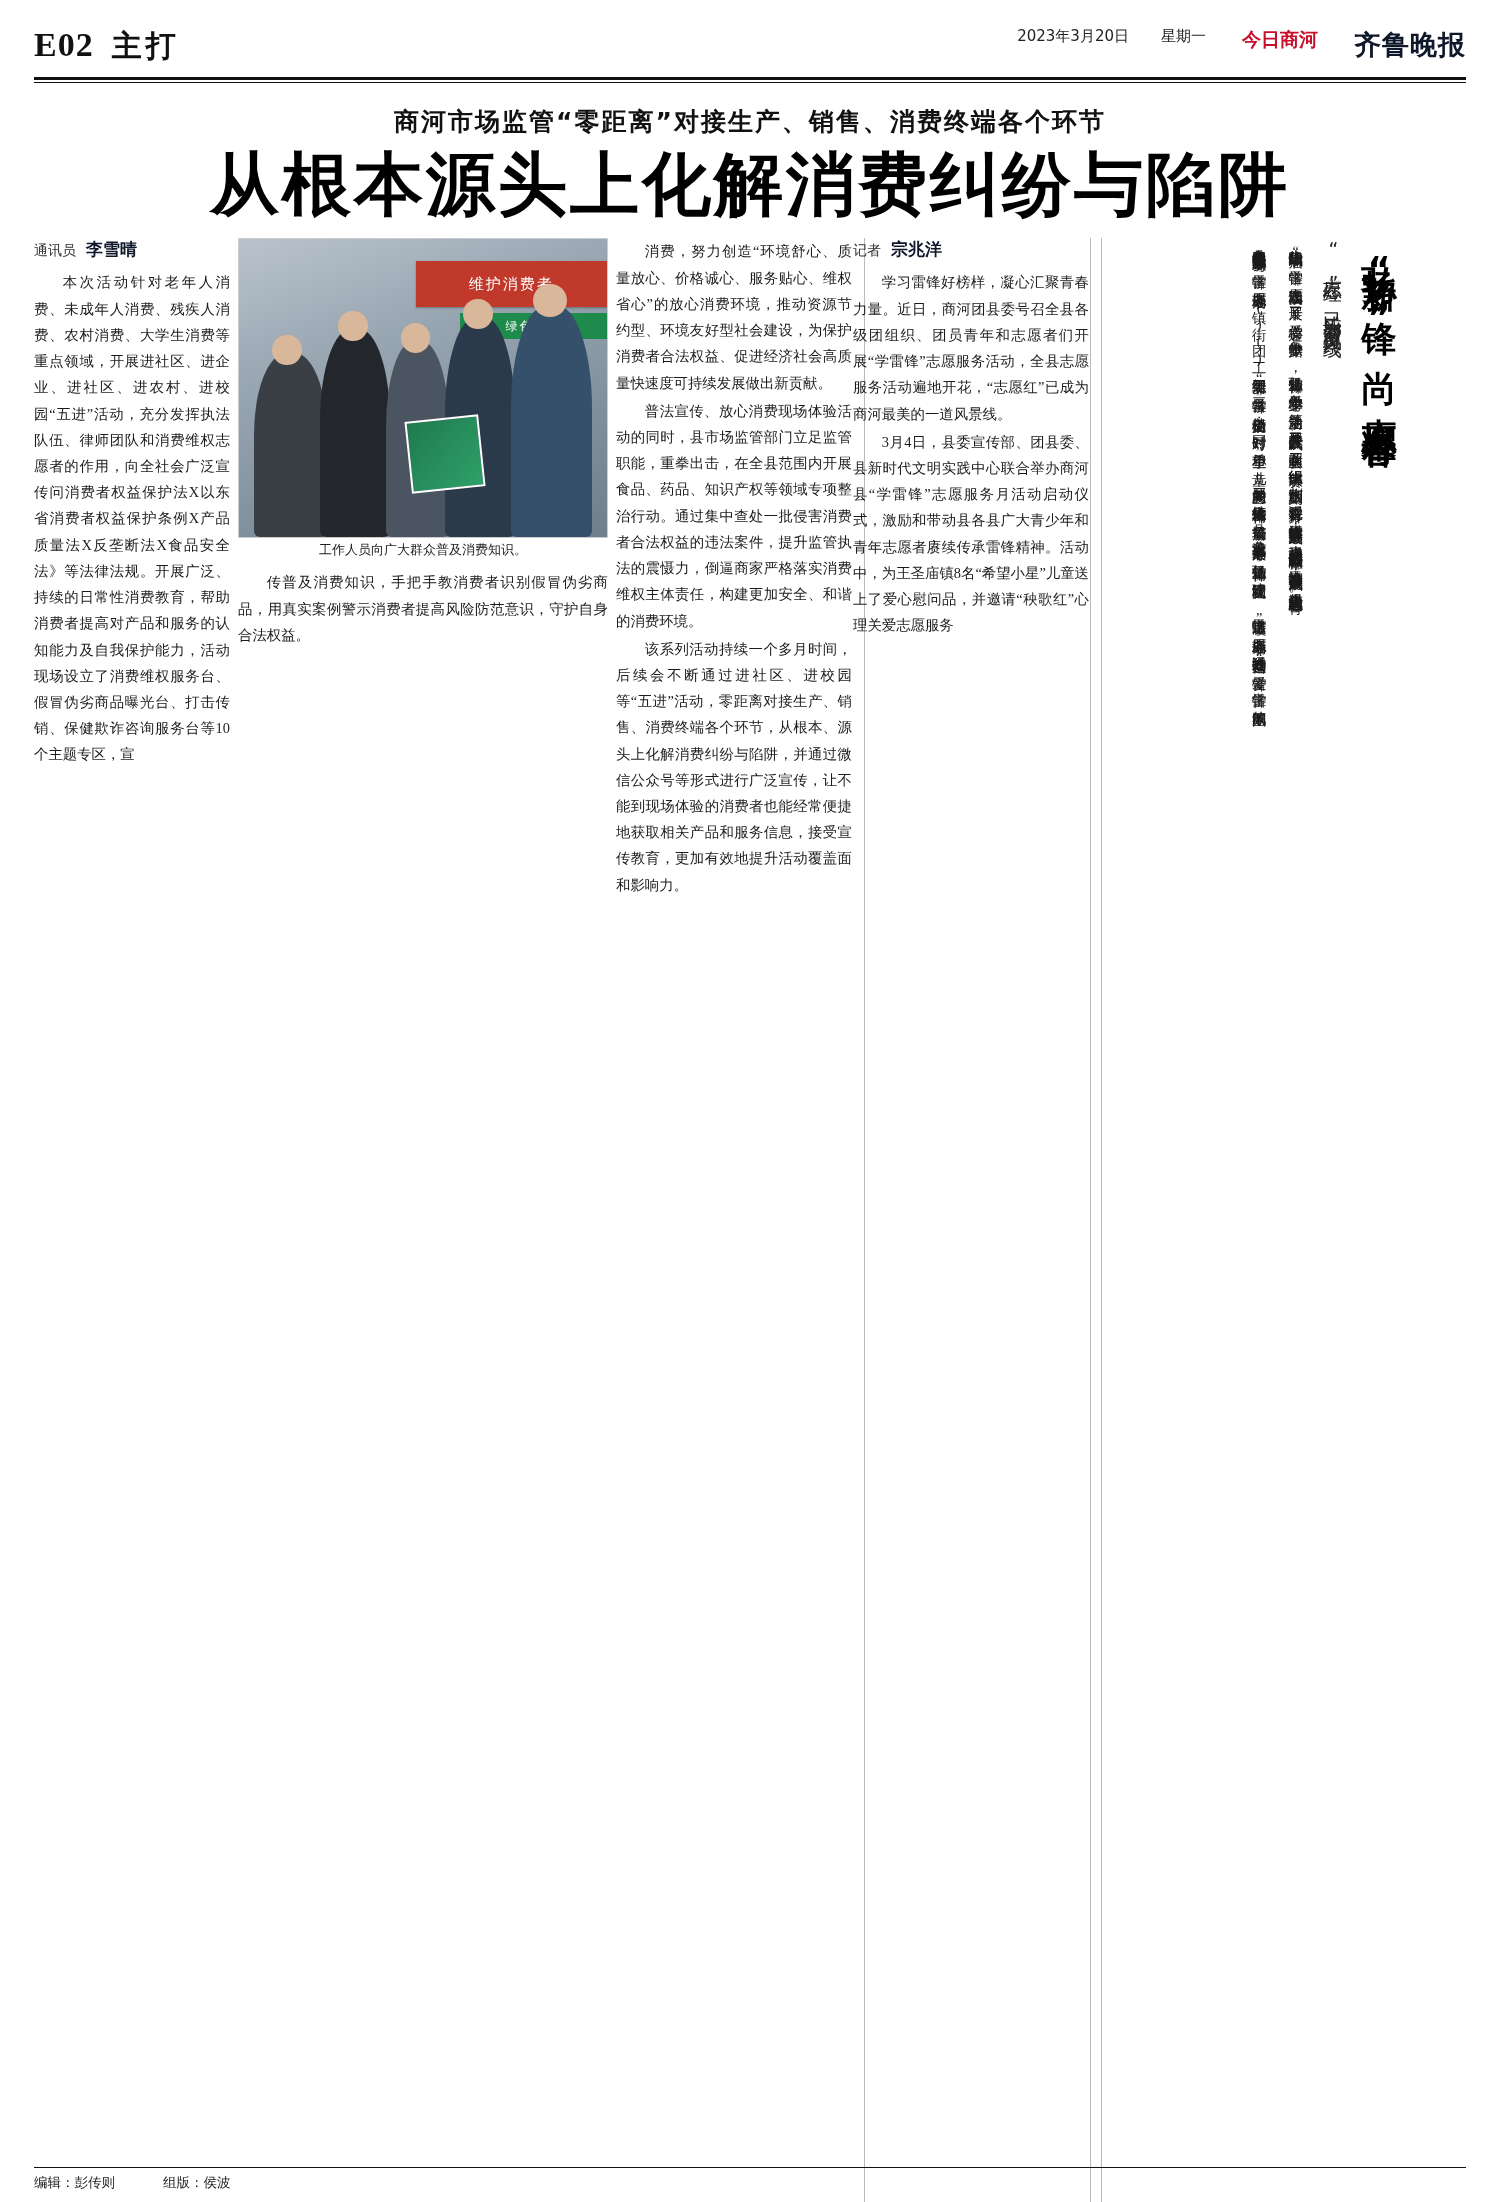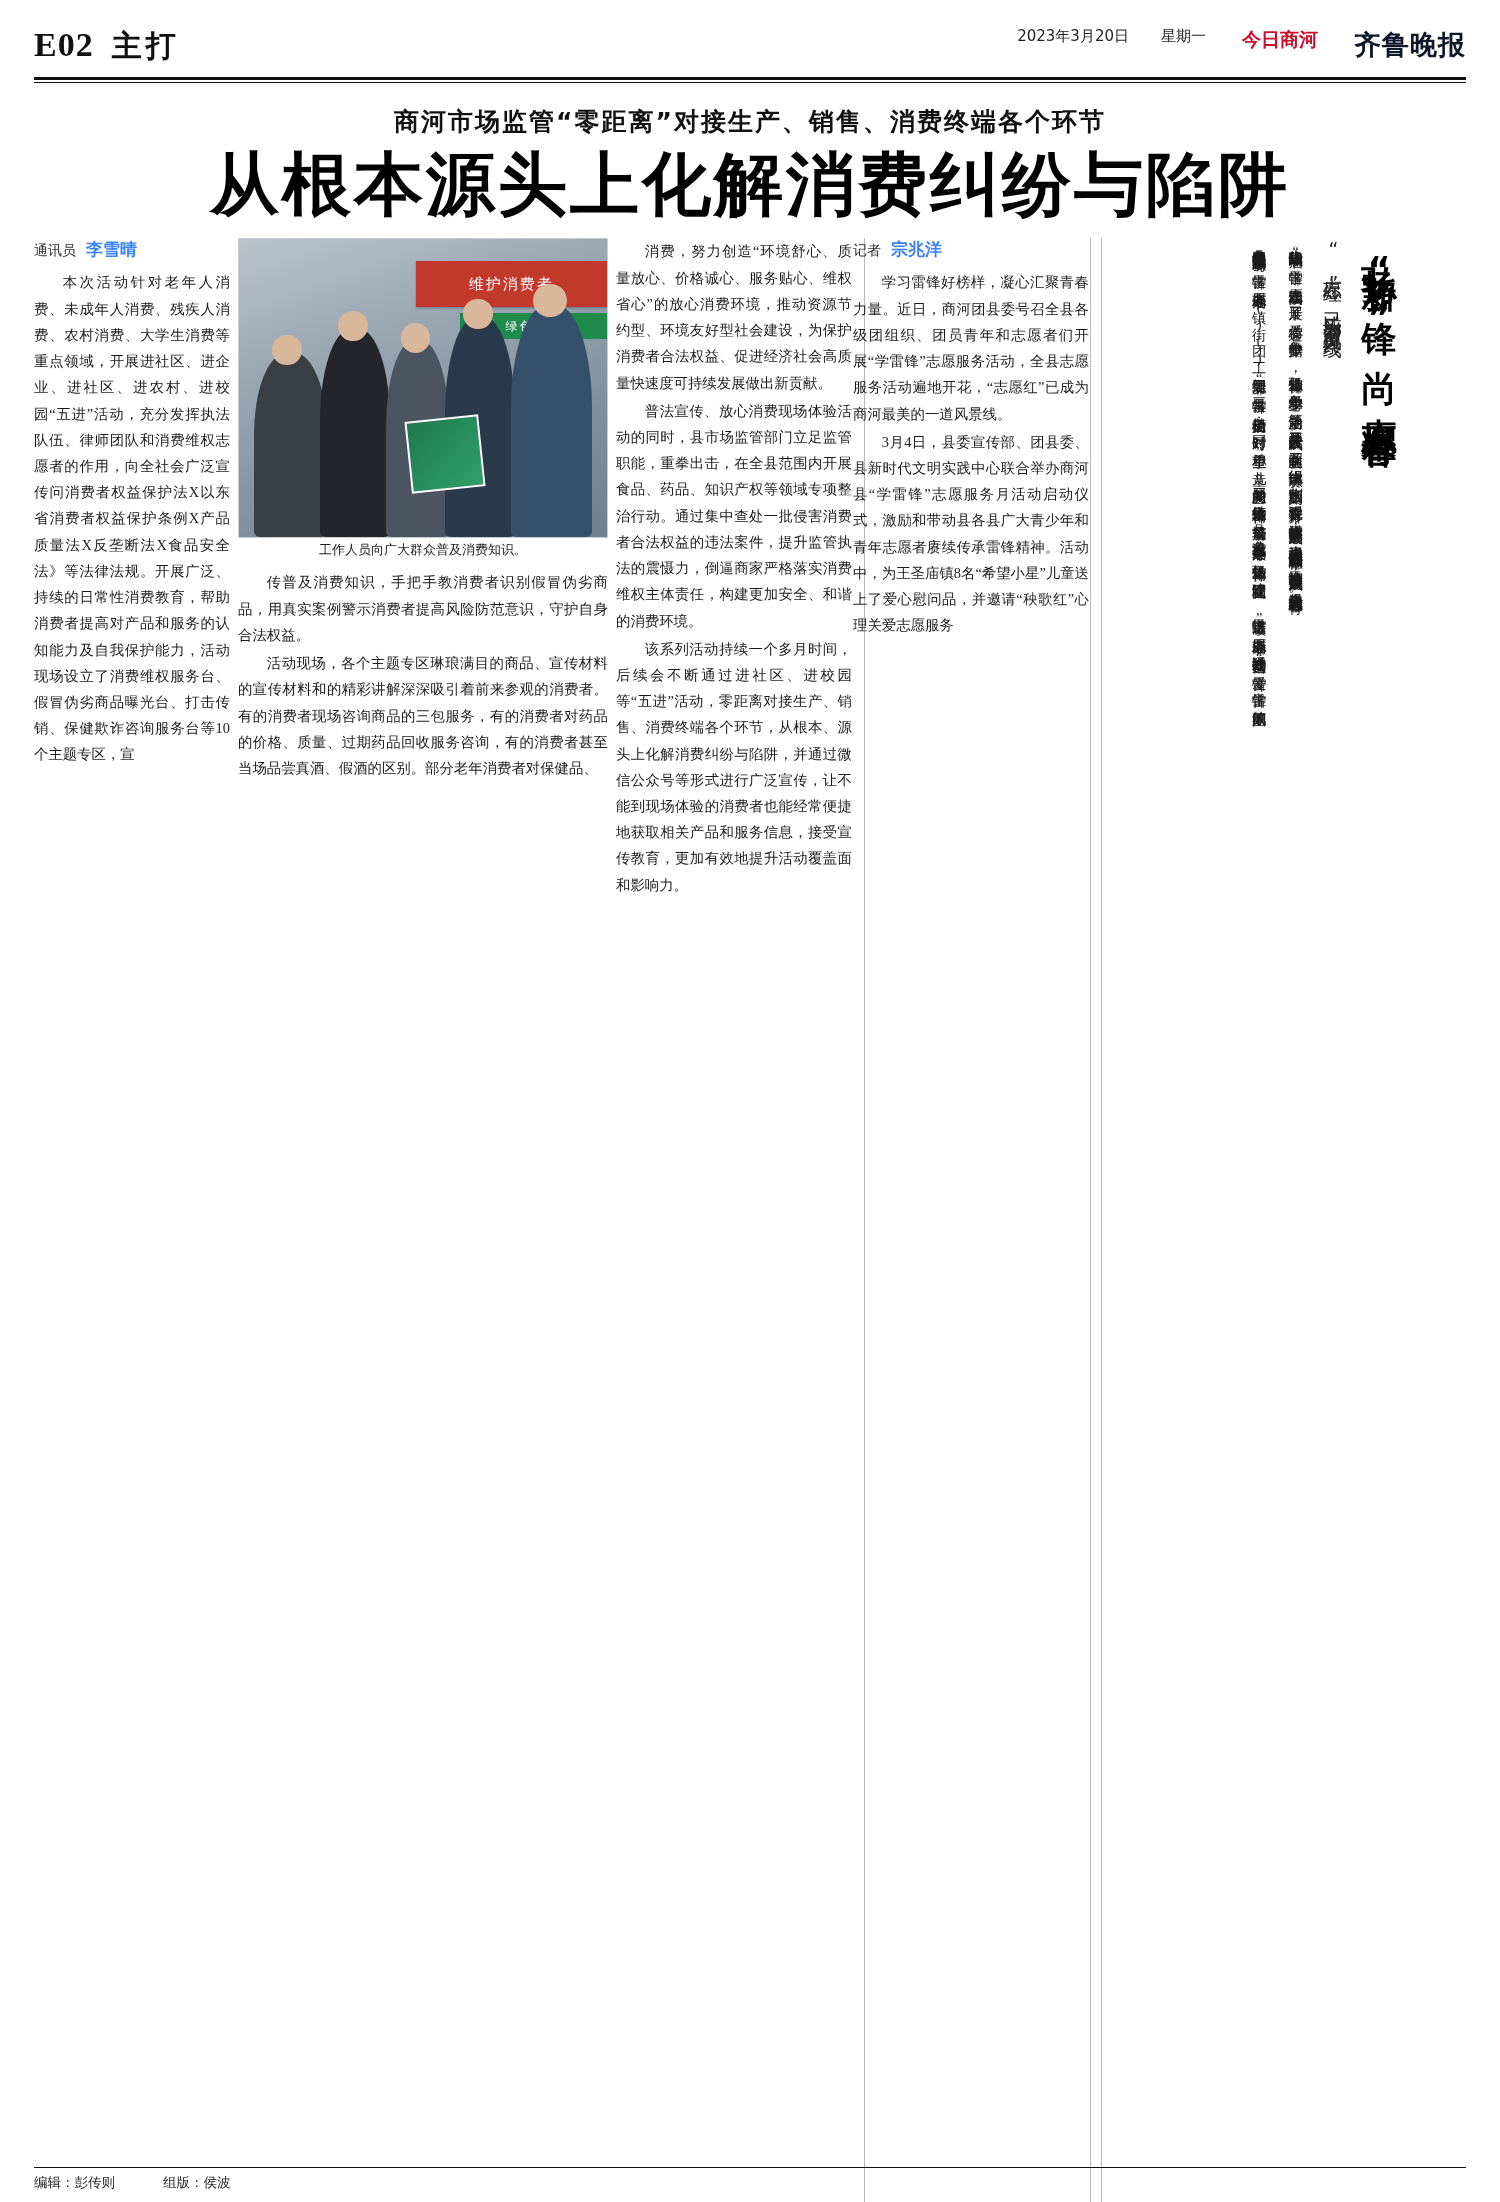--- a/index.html
+++ b/index.html
@@ -35,21 +35,21 @@
   .lead-title {
     font-family:"DejaVu Sans", sans-serif; font-weight:bold; font-size:69px; letter-spacing:3px;
     margin-top:10px; line-height:1.05; color:#000;
   }
 
   
   .top-grid { display:grid; grid-template-columns:196px 386px 236px 1px 236px 1px 310px; gap:0; margin-top:18px; }
   .divider { background:#b9b9b9; width:1px; height:100%; margin:0 12px; }
   .byline { font-size:14px; margin-bottom:8px; display:flex; gap:10px; align-items:baseline; }
   .byline .lbl { font-family:"DejaVu Sans", sans-serif; font-size:14px; color:#333; }
-  .byline .nm { font-family:"DejaVu Sans", sans-serif; font-size:17px; font-weight:bold; color:#3b82f6; }
+  .byline .nm { font-family:"DejaVu Sans", sans-serif; font-size:17px; font-weight:bold; color:#0f172a; }
   .body-col { font-size:14.4px; line-height:1.82; text-align:justify; color:#1b1b1b; }
   .body-col p { margin:0 0 2px 0; text-indent:2em; }
 
   
   .photo-wrap { padding:0 8px; }
   .photo {
     width:100%; height:300px; position:relative; overflow:hidden;
     background:linear-gradient(160deg,#b9c3cc 0%, #98a6b2 35%, #7f8f9c 70%, #6f7f8c 100%);
     border:1px solid #ccc;
   }
@@ -160,21 +160,20 @@
         <div class="head h1"></div>
         <div class="head h2"></div>
         <div class="head h3"></div>
         <div class="head h4"></div>
         <div class="head h5"></div>
         <div class="leaflet"></div>
       </div>
       <div class="photo-cap">工作人员向广大群众普及消费知识。</div>
       <div class="body-col" style="margin-top:10px">
         <p>传普及消费知识，手把手教消费者识别假冒伪劣商品，用真实案例警示消费者提高风险防范意识，守护自身合法权益。</p>
-        <p>活动现场，各个主题专区琳琅满目的商品、宣传材料的宣传材料和的精彩讲解深深吸引着前来参观的消费者。有的消费者现场咨询商品的三包服务，有的消费者对药品的价格、质量、过期药品回收服务咨询，有的消费者甚至当场品尝真酒、假酒的区别。部分老年消费者对保健品、</p>
       </div>
     </div>
 
     <div>
       <div class="body-col">
         <p>消费，努力创造“环境舒心、质量放心、价格诚心、服务贴心、维权省心”的放心消费环境，推动资源节约型、环境友好型社会建设，为保护消费者合法权益、促进经济社会高质量快速度可持续发展做出新贡献。</p>
         <p>普法宣传、放心消费现场体验活动的同时，县市场监管部门立足监管职能，重拳出击，在全县范围内开展食品、药品、知识产权等领域专项整治行动。通过集中查处一批侵害消费者合法权益的违法案件，提升监管执法的震慑力，倒逼商家严格落实消费维权主体责任，构建更加安全、和谐的消费环境。</p>
         <p>该系列活动持续一个多月时间，后续会不断通过进社区、进校园等“五进”活动，零距离对接生产、销售、消费终端各个环节，从根本、源头上化解消费纠纷与陷阱，并通过微信公众号等形式进行广泛宣传，让不能到现场体验的消费者也能经常便捷地获取相关产品和服务信息，接受宣传教育，更加有效地提升活动覆盖面和影响力。</p>
       </div>
     </div>

